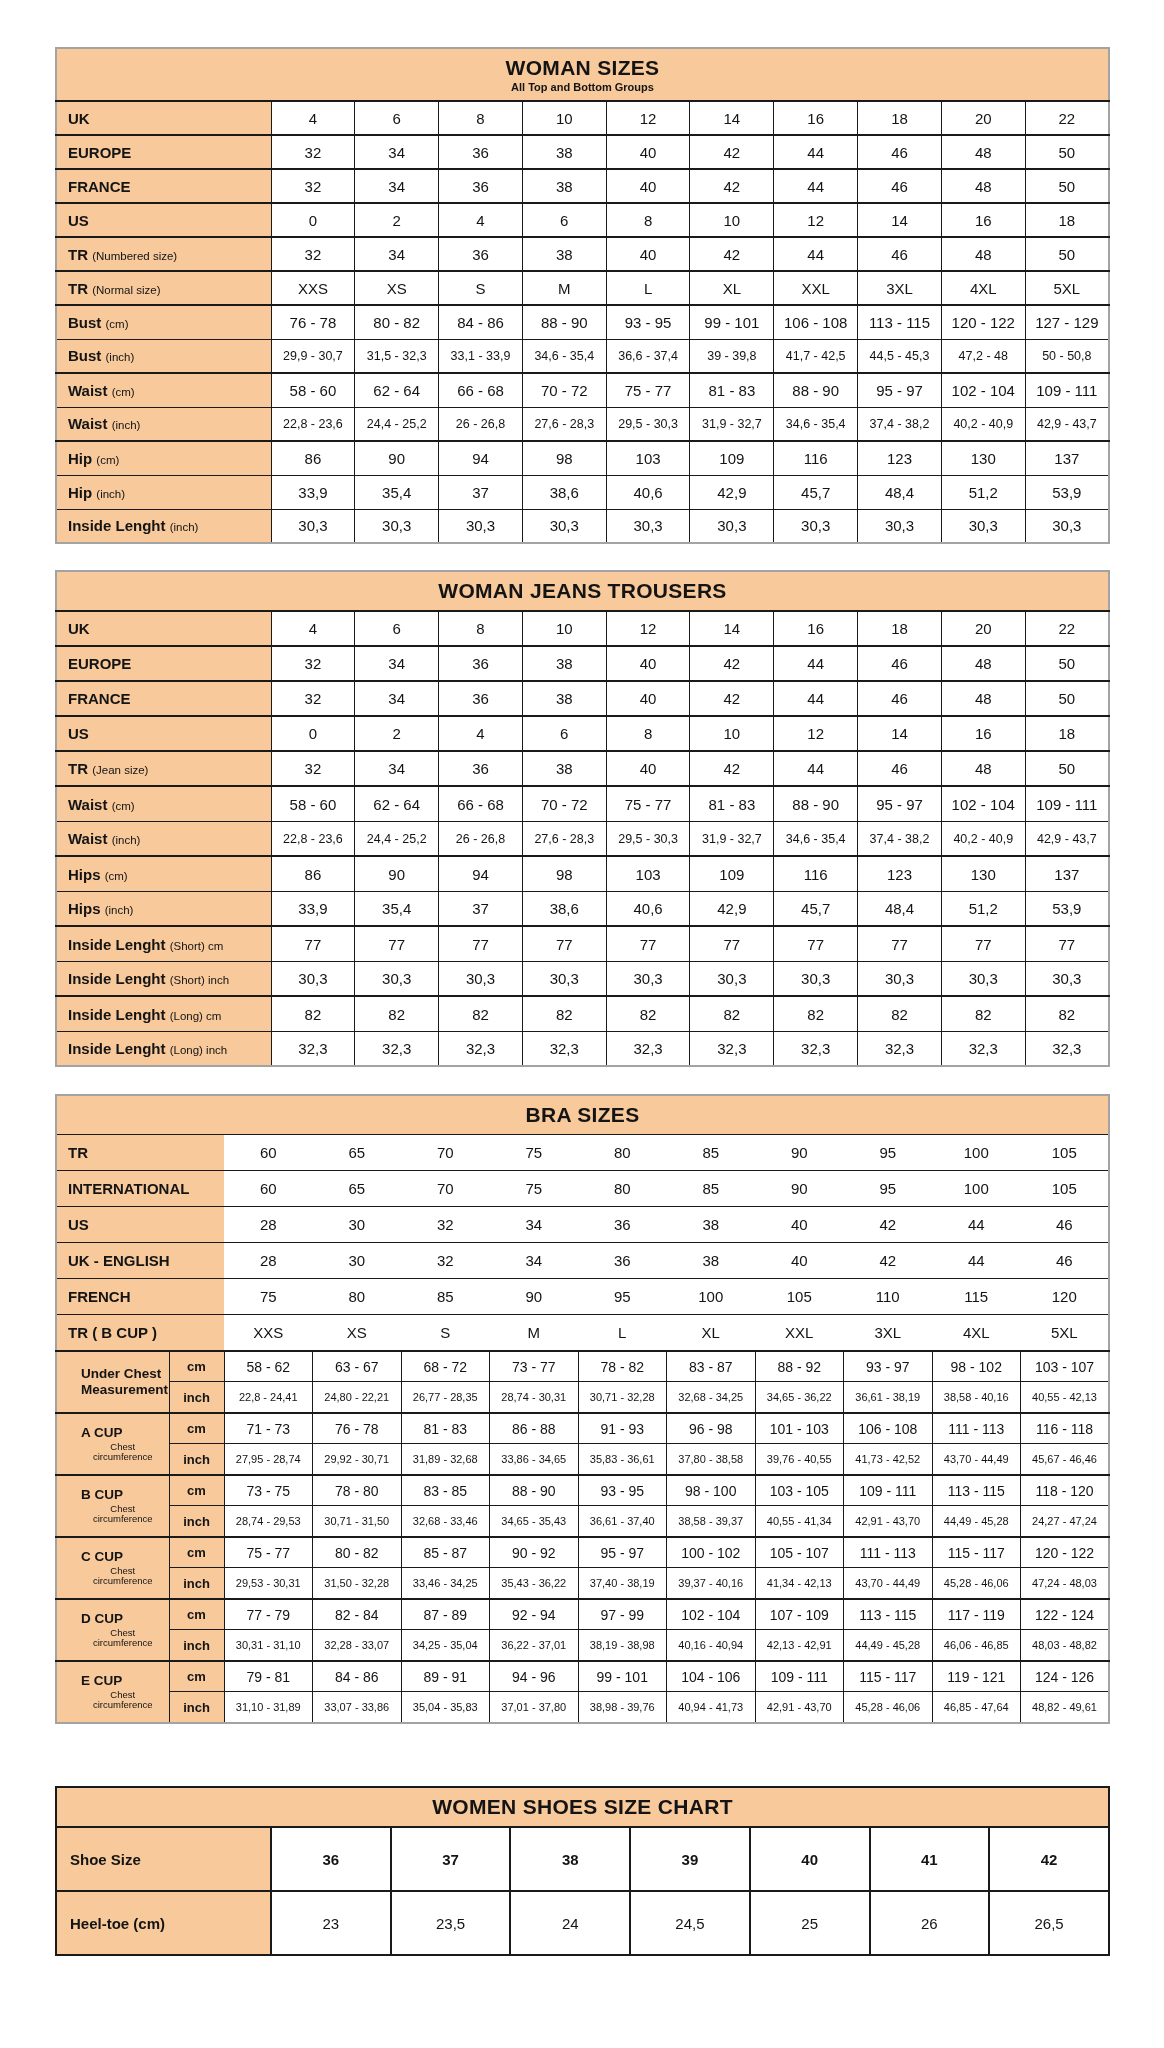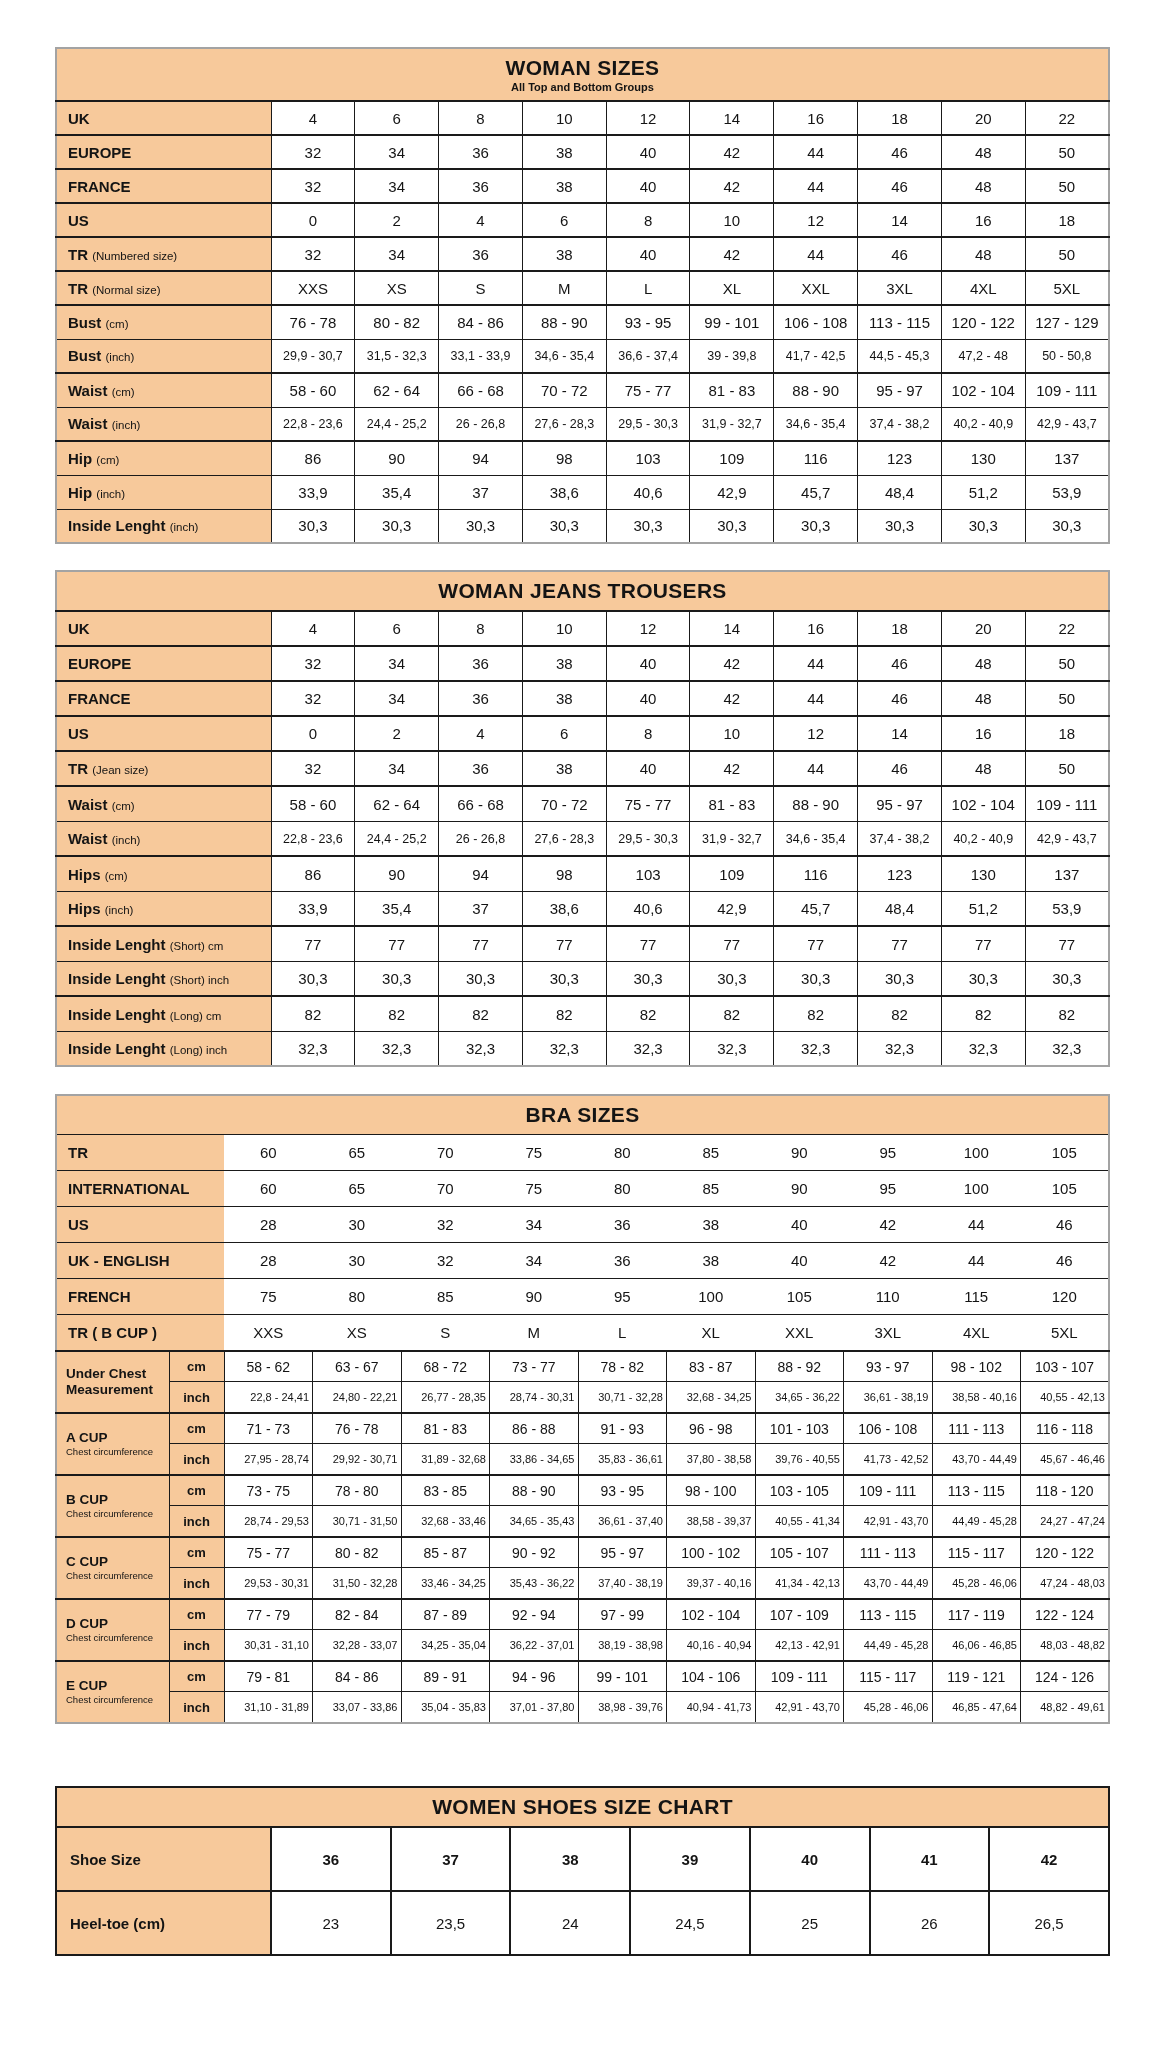--- a/index.html
+++ b/index.html
@@ -58,25 +58,25 @@
   .t3 { margin-bottom: 62px; }
   .t3 tbody.top tr { height: 36px; }
   .t3 tbody.top td { border-left: none; border-right: none; }
   .t3 tbody.cups tr { height: 31px; }
   .t3 td.unit {
     background: #f7c99b;
     font-weight: bold;
     font-size: 13px;
     text-align: center;
   }
-  td.cup-lbl { padding-left: 9px; padding-right: 4px; }
+  td.cup-lbl { padding-left: 24px; padding-right: 4px; }
   .cup-main { font-weight: bold; font-size: 13.5px; line-height: 1.15; }
-  .cup-sub  { font-weight: normal; font-size: 9.5px; line-height: 1.1; margin-top: 1px; }
+  .cup-sub  { font-weight: normal; font-size: 9.5px; line-height: 1.1; margin-top: 1px; text-align: center; }
   .t3 tbody.cups td.val { font-size: 14px; }
-  .t3 tbody.cups td.val.vsm { font-size: 11px; text-align: right; }
+  .t3 tbody.cups td.val.vsm { font-size: 11px; }
   
   .t4 th, .t4 td { border-width: 2px; }
   .t4 tbody tr { height: 64px; }
   .t4 td.lbl { padding-left: 13px; }
 </style>
 </head>
 <body>
 
 <div class="page">
 

